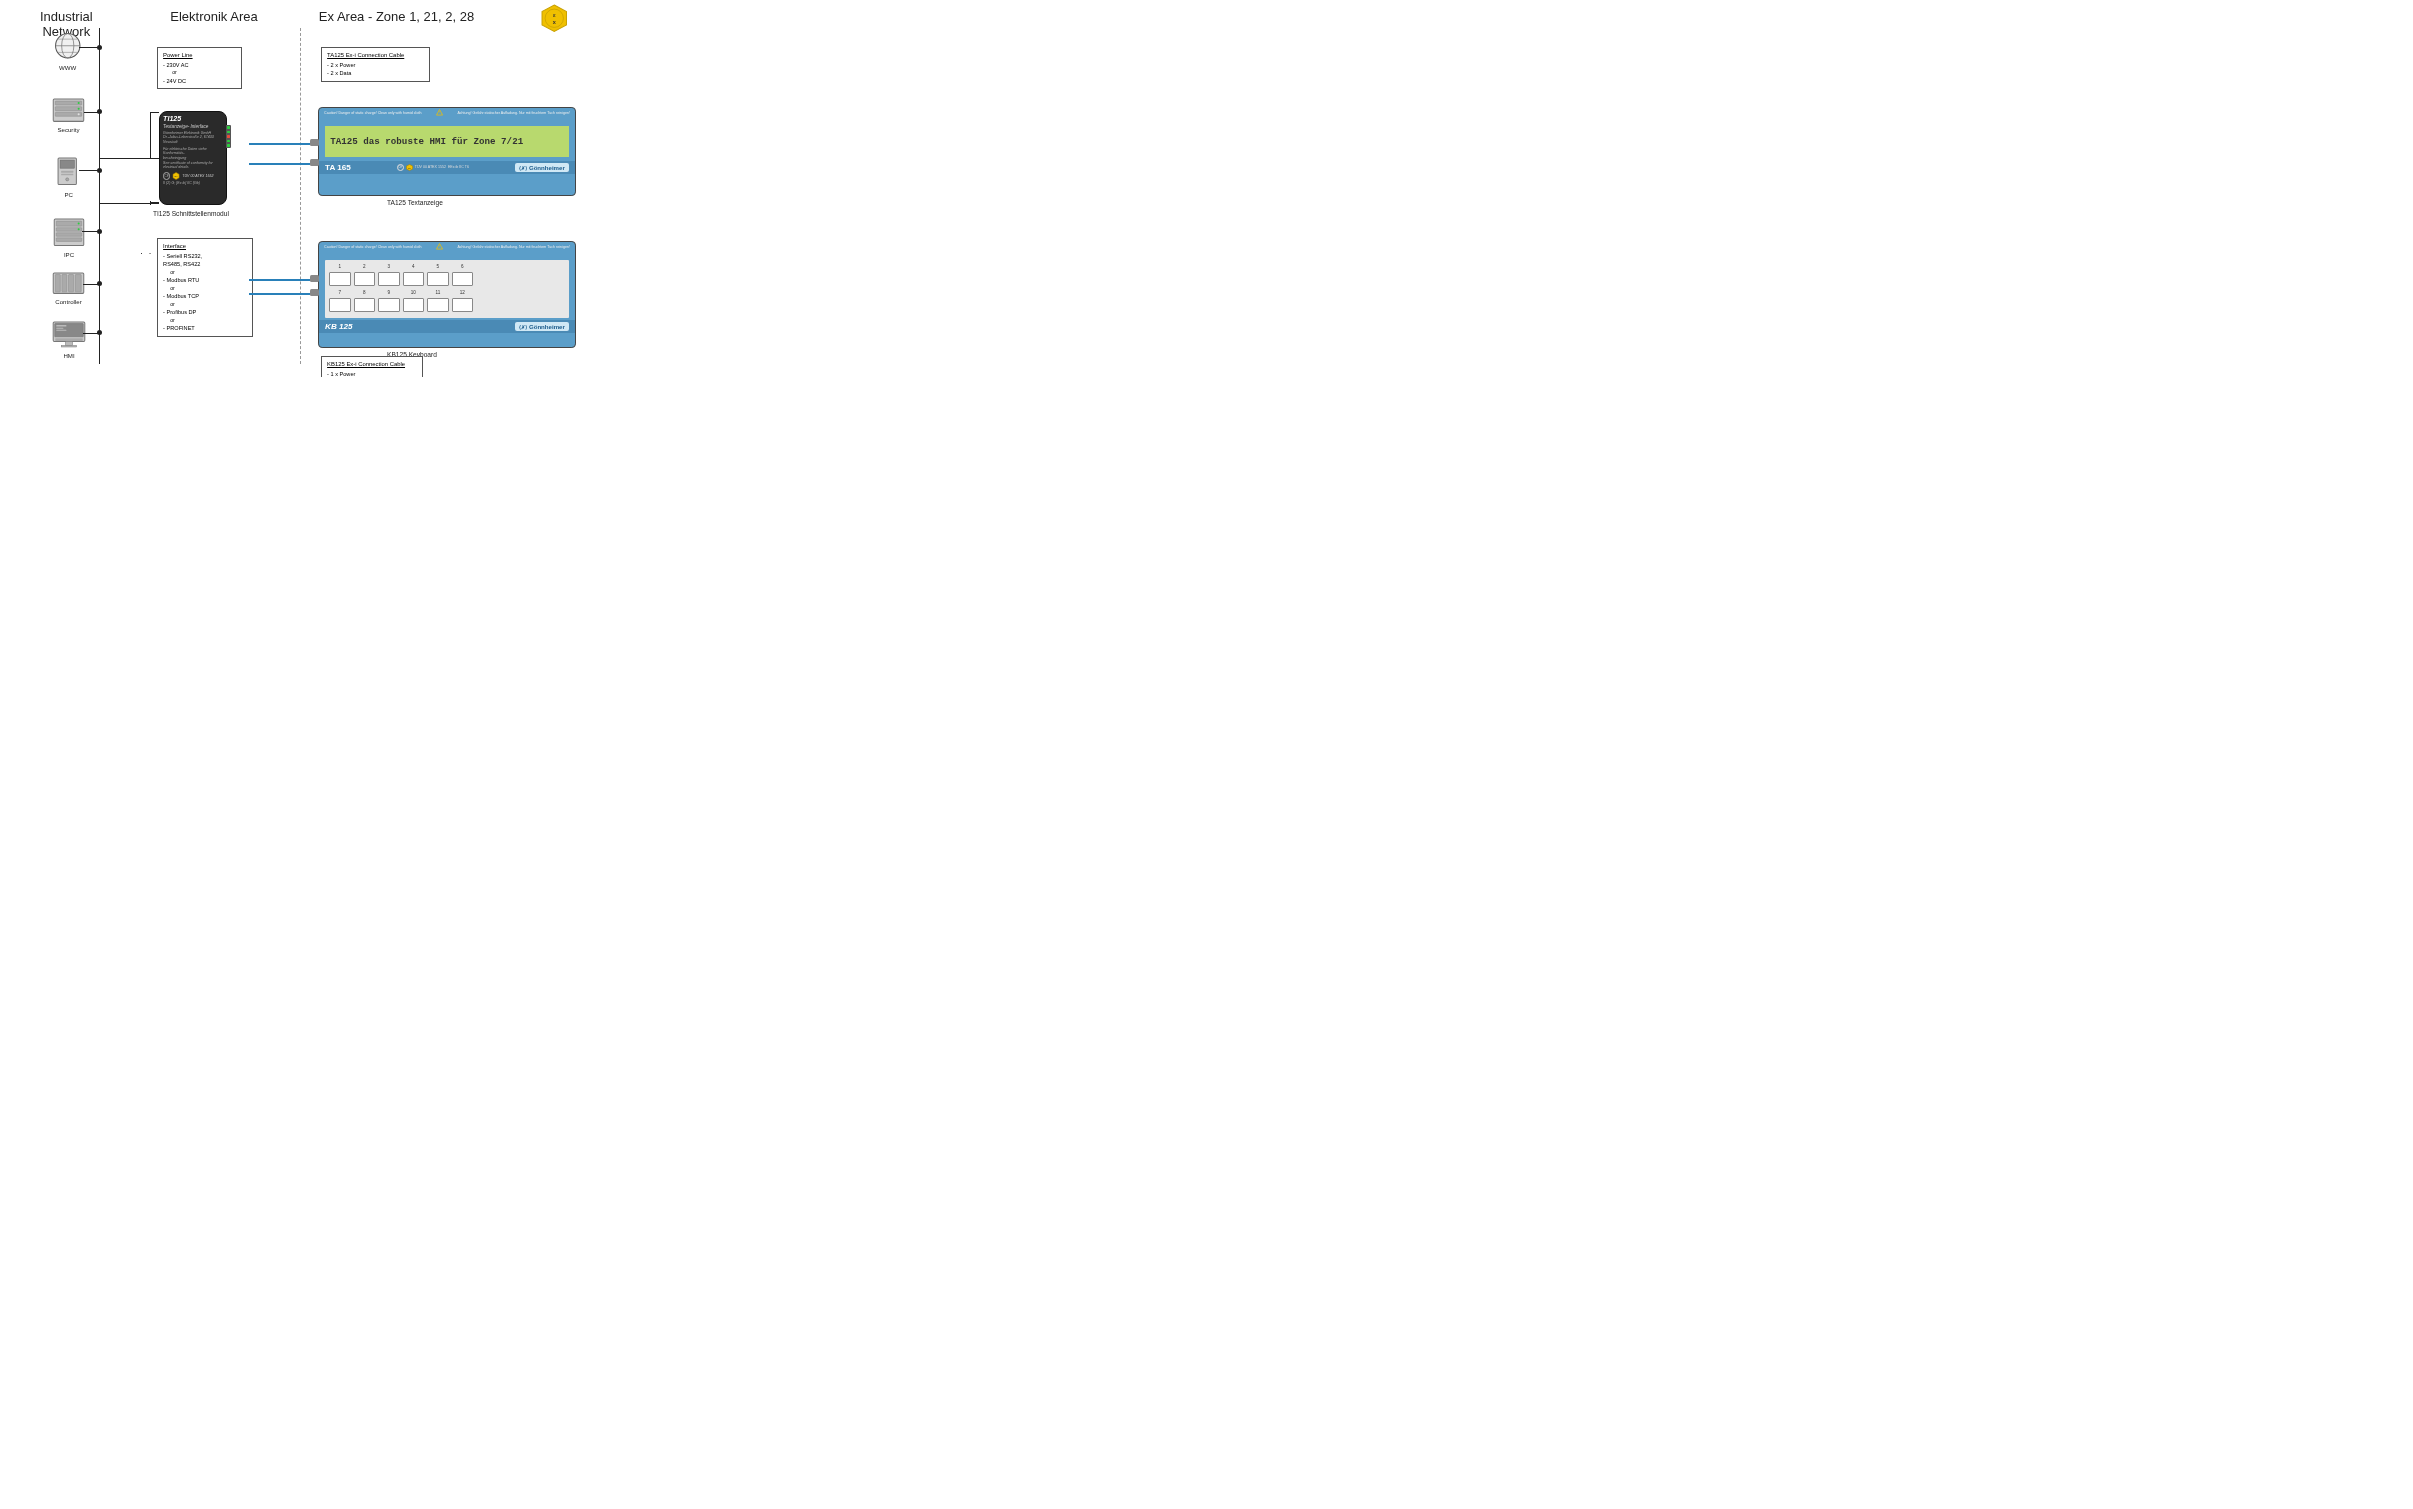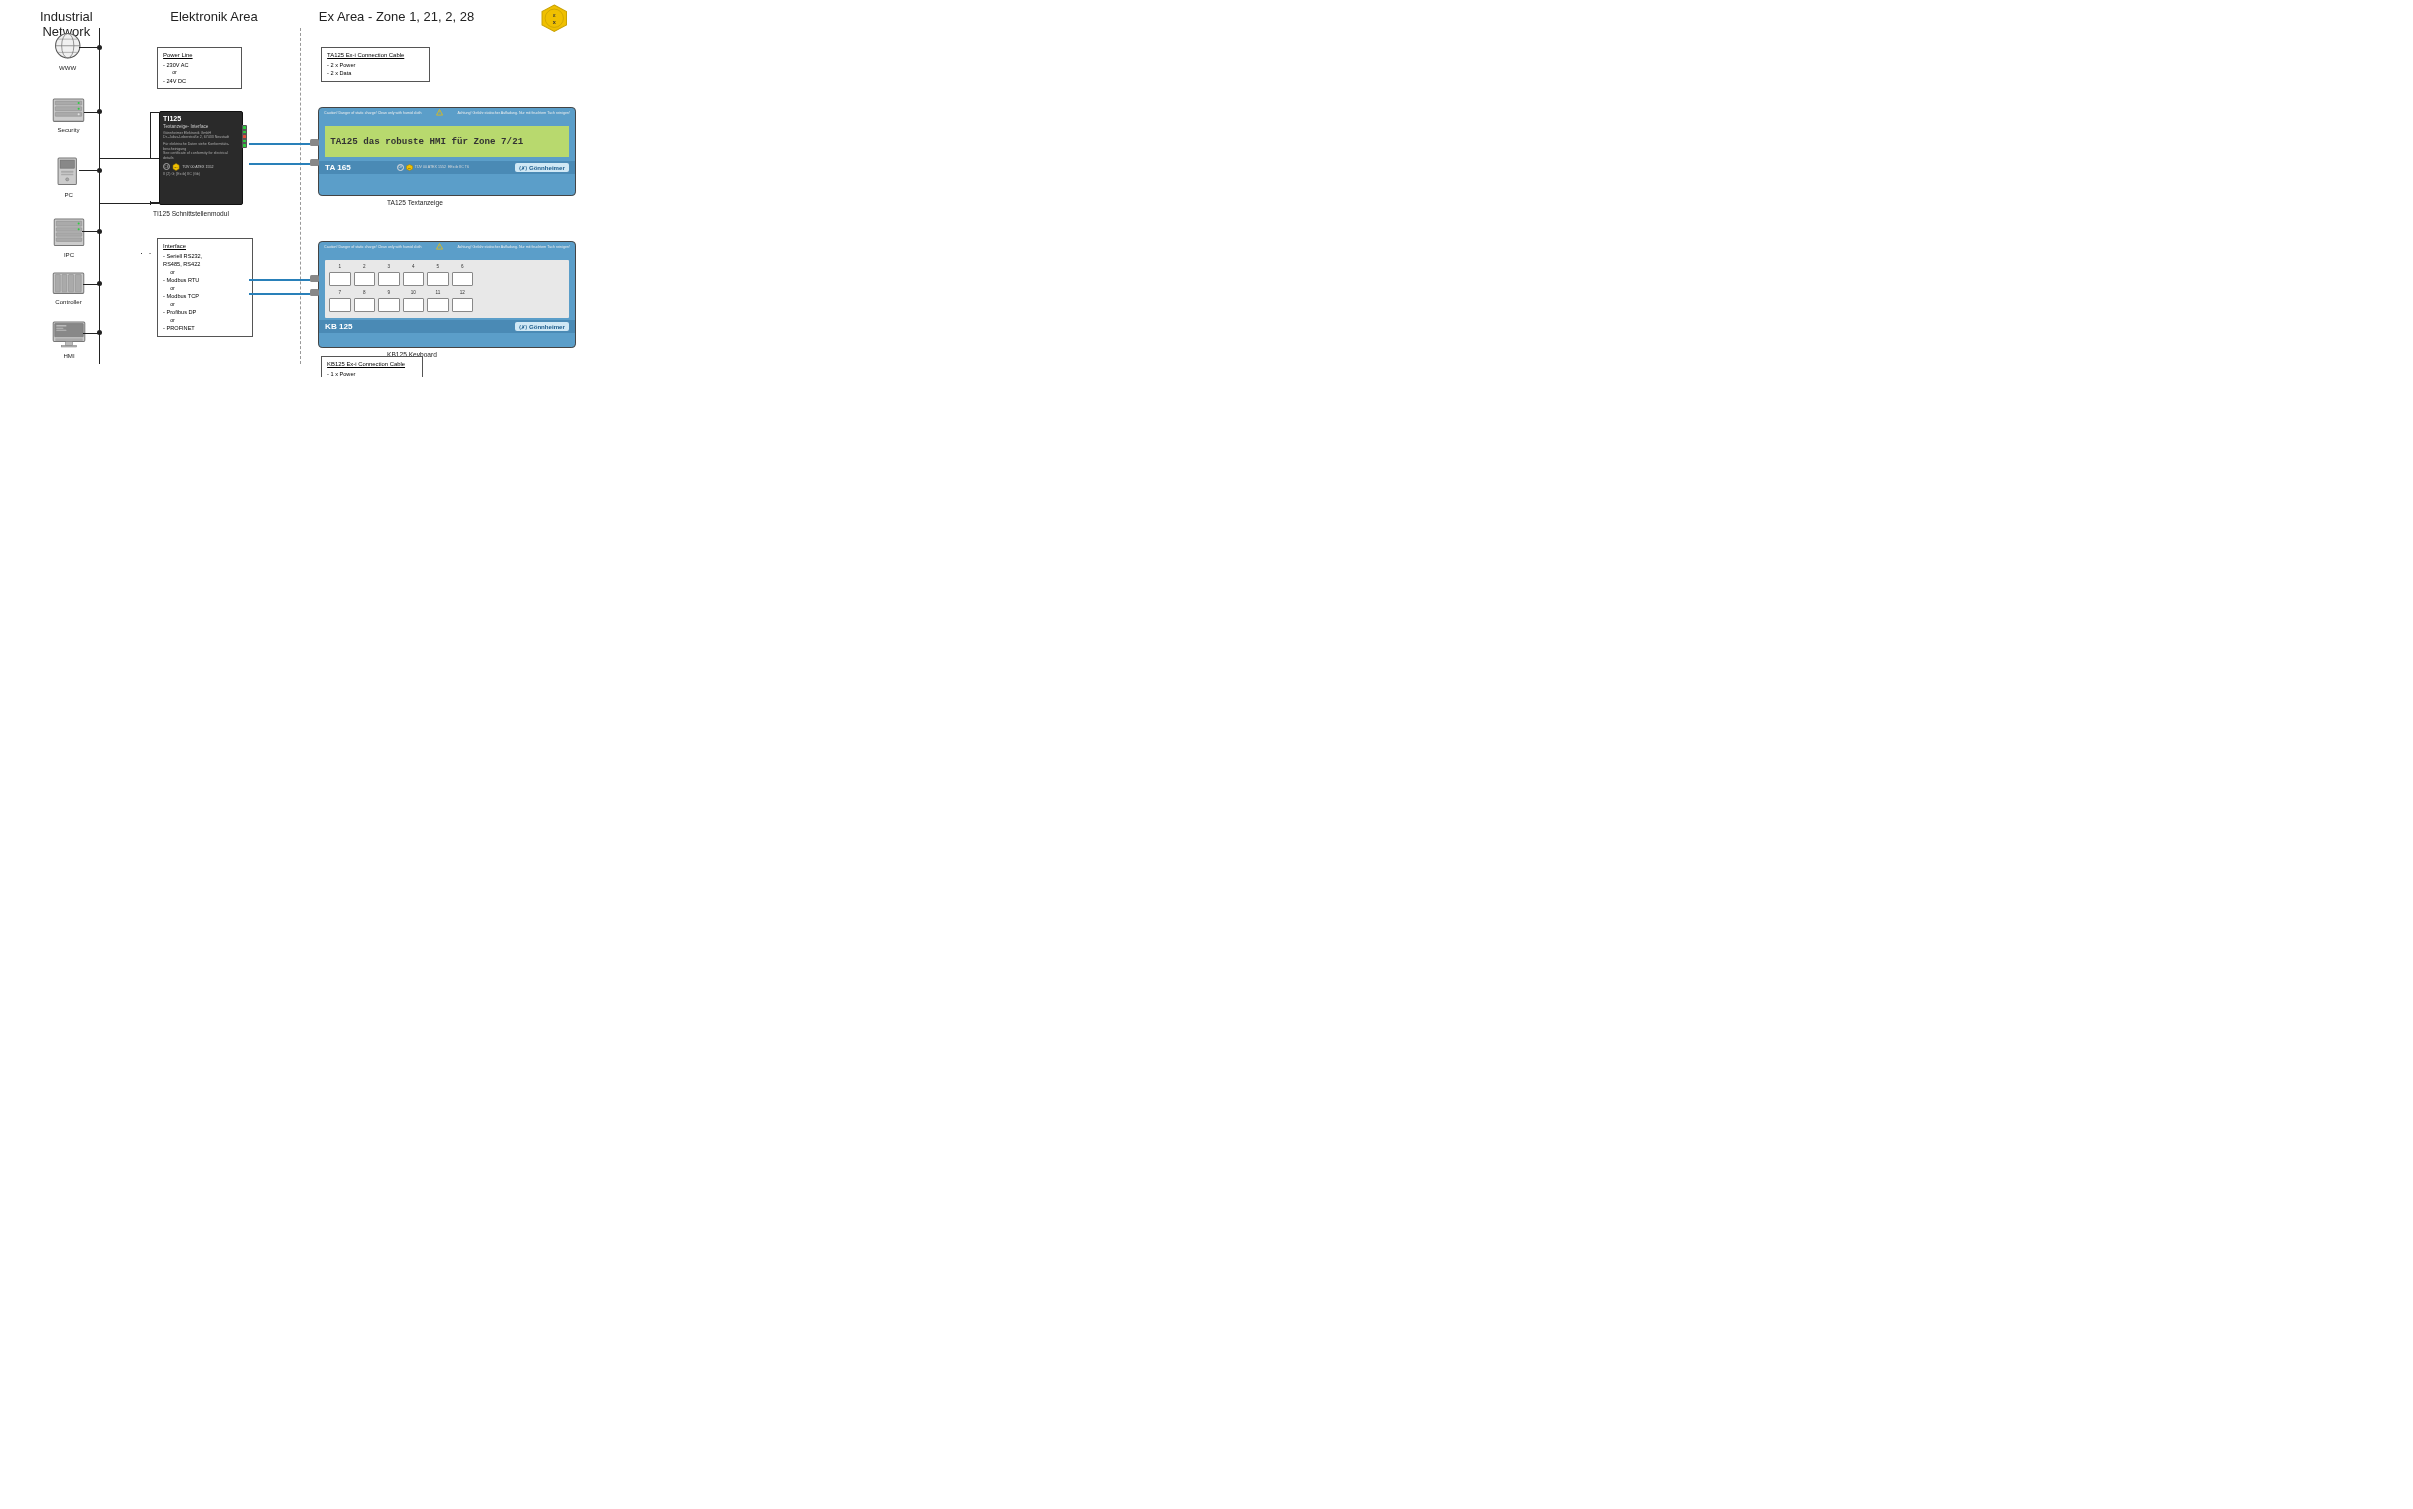--- a/index.html
+++ b/index.html
@@ -83,28 +83,29 @@
     }
     .info-box .box-title {
       text-decoration: underline;
       font-size: 5.9px;
       margin-bottom: 1px;
     }
 
     
     .ti125-box {
       position: absolute;
-      width: 84px;
+      width: 68px;
       height: 94px;
       background: #2a2a2a;
       border: 1px solid #111;
-      border-radius: 2px;
+      border-radius: 8px;
       color: #ddd;
       font-size: 4.1px;
       padding: 3.1px;
+      font-style: italic;
     }
     .ti125-title {
       font-size: 7.1px;
       font-weight: bold;
       color: #fff;
       margin-bottom: 1px;
     }
     .ti125-subtitle {
       font-size: 4.6px;
       color: #ccc;
@@ -202,20 +203,21 @@
       display: flex;
       align-items: center;
       justify-content: space-between;
       padding: 2px 6.1px;
       background: #4a8ab5;
     }
     .kb125-brand {
       color: #fff;
       font-size: 8.1px;
       font-weight: bold;
+      font-style: italic;
     }
 
     
     .connector {
       position: absolute;
       width: 9.2px;
       height: 7.1px;
       background: #888;
       border-radius: 1.5px;
     }

